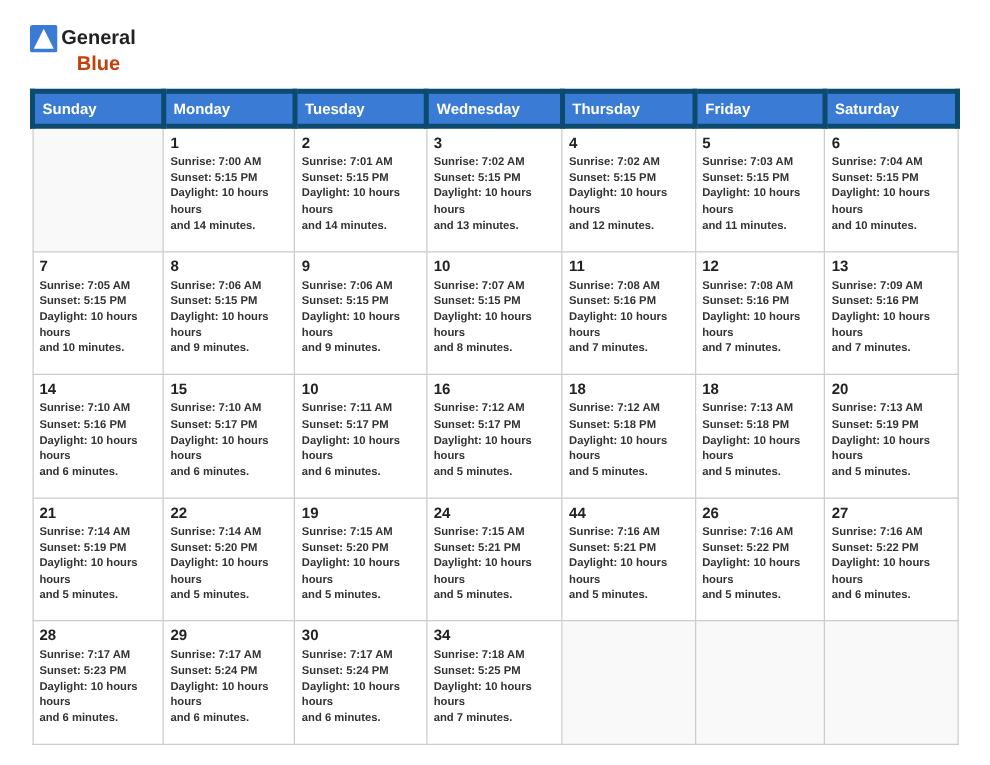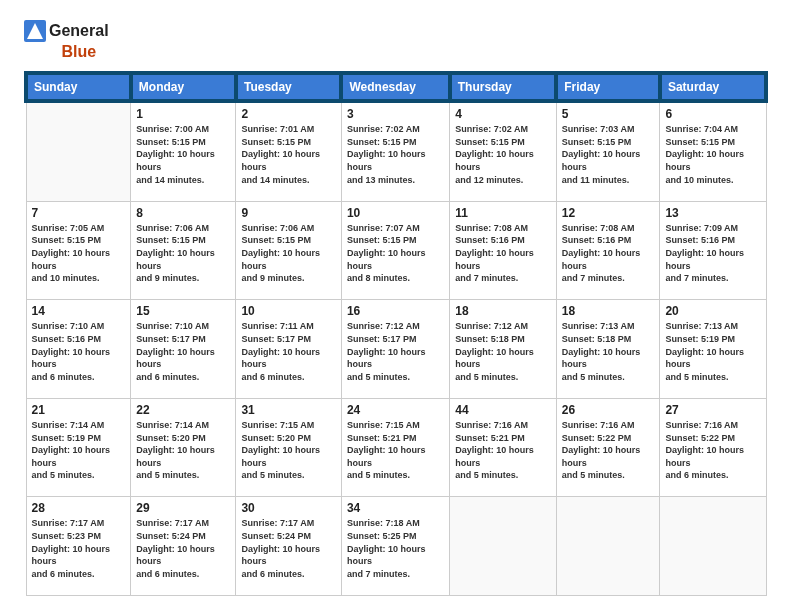--- a/index.html
+++ b/index.html
@@ -253,21 +253,21 @@
           Sunrise: 7:14 AM<br>Sunset: 5:19 PM<br>Daylight: 10 hours hours<br>and 5 minutes.
         </div>
       </td>
           <td>
         <span class="day-num">22</span>
         <div class="day-info">
           Sunrise: 7:14 AM<br>Sunset: 5:20 PM<br>Daylight: 10 hours hours<br>and 5 minutes.
         </div>
       </td>
           <td>
-        <span class="day-num">31</span>
+        <span class="day-num">19</span>
         <div class="day-info">
           Sunrise: 7:15 AM<br>Sunset: 5:20 PM<br>Daylight: 10 hours hours<br>and 5 minutes.
         </div>
       </td>
           <td>
         <span class="day-num">24</span>
         <div class="day-info">
           Sunrise: 7:15 AM<br>Sunset: 5:21 PM<br>Daylight: 10 hours hours<br>and 5 minutes.
         </div>
       </td>

